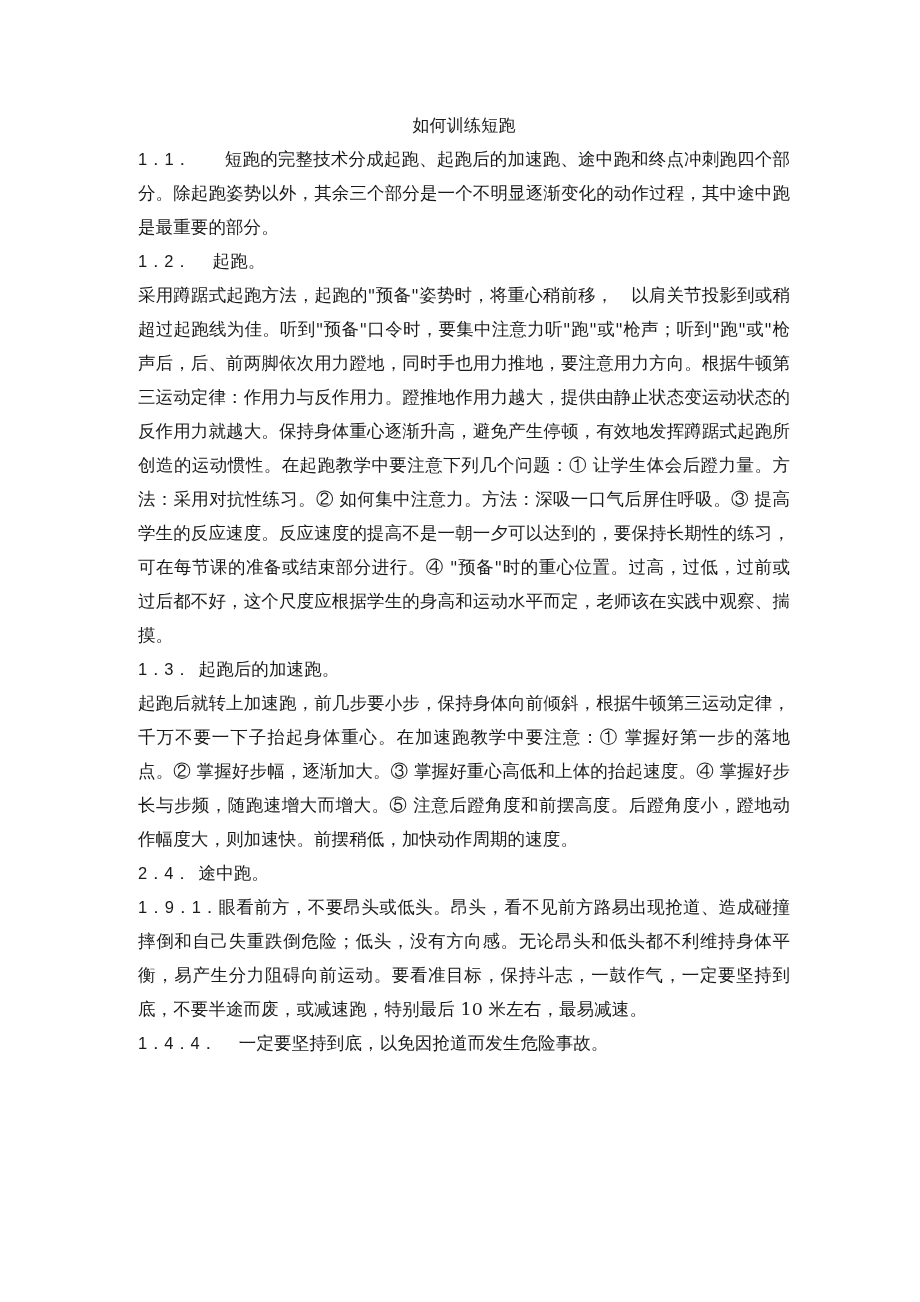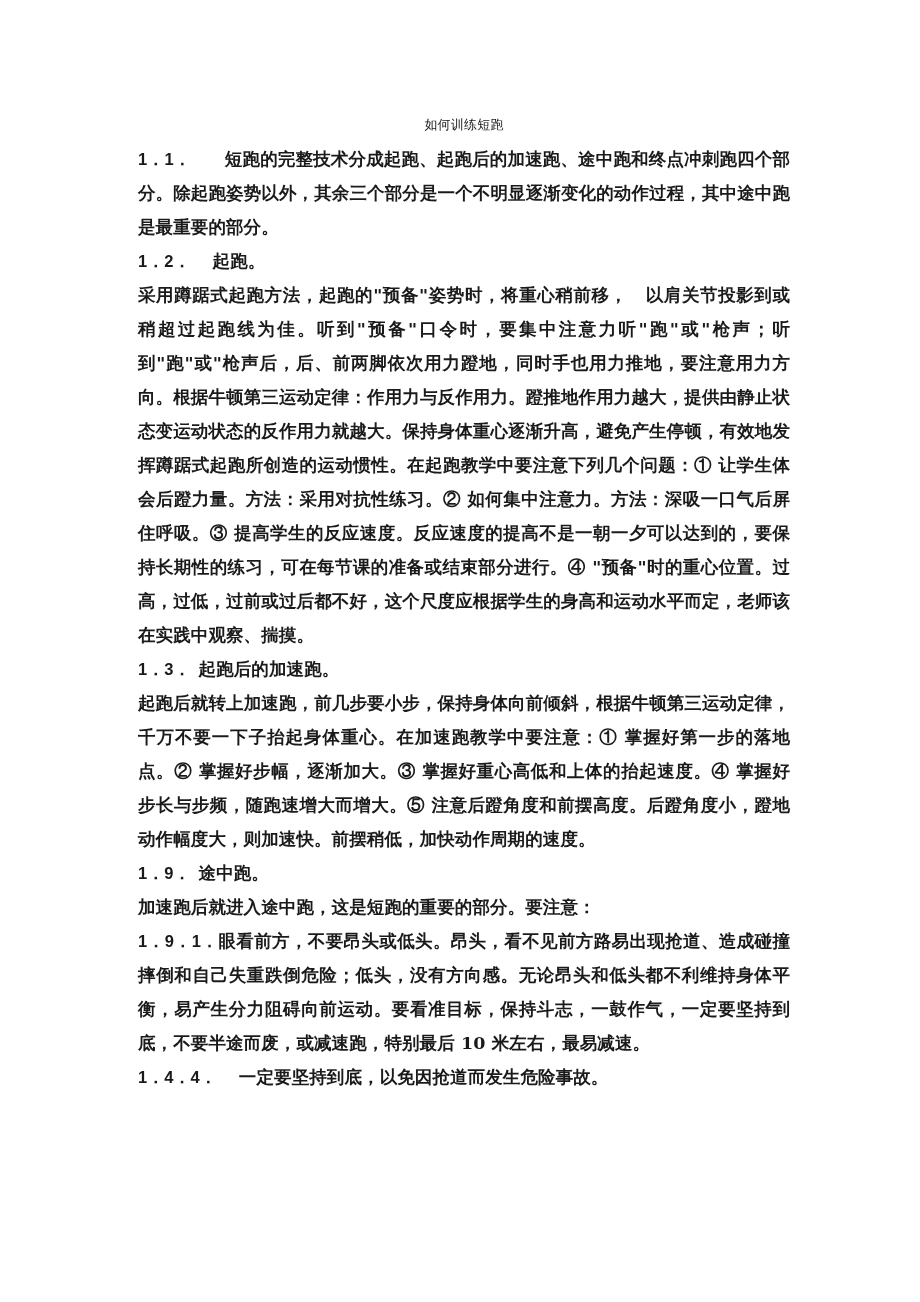--- a/index.html
+++ b/index.html
@@ -25,38 +25,37 @@
 
   #content {
     position: absolute;
     left: 138px;
     top: 108px;
     width: 652px;
   }
 
   .doc-title {
     text-align: center;
-    font-size: 13px;
+    font-size: 17px;
     line-height: 34px;
     font-weight: 400;
     letter-spacing: 0.2px;
     margin: 0 0 0 0;
     font-family: "DejaVu Serif", "Liberation Serif", serif;
   }
 
   .para {
     font-size: 17.5px;
     line-height: 34px;
     margin: 0;
     text-align: justify;
     text-justify: inter-character;
     text-align-last: left;
     letter-spacing: 0.1px;
     word-break: break-all;
-    font-weight: bold;
   }
 
   
   .num {
     font-family: "Liberation Sans", "DejaVu Sans", sans-serif;
     font-size: 16.5px;
     letter-spacing: 0.3px;
   }
 
   .gap-lg { display: inline-block; width: 34px; }
@@ -68,20 +67,19 @@
 
 <div id="page">
   <div id="content">
     <h1 class="doc-title">如何训练短跑</h1>
     <div id="paragraphs">
         <p class="para"><span class="num">1．1．</span><span class="gap-lg"></span><span>短跑的完整技术分成起跑、起跑后的加速跑、途中跑和终点冲刺跑四个部分。除起跑姿势以外，其余三个部分是一个不明显逐渐变化的动作过程，其中途中跑是最重要的部分。</span></p>
         <p class="para"><span class="num">1．2．</span><span class="gap-md"></span><span>起跑。</span></p>
         <p class="para"><span>采用蹲踞式起跑方法，起跑的"预备"姿势时，将重心稍前移，　以肩关节投影到或稍超过起跑线为佳。听到"预备"口令时，要集中注意力听"跑"或"枪声；听到"跑"或"枪声后，后、前两脚依次用力蹬地，同时手也用力推地，要注意用力方向。根据牛顿第三运动定律：作用力与反作用力。蹬推地作用力越大，提供由静止状态变运动状态的反作用力就越大。保持身体重心逐渐升高，避免产生停顿，有效地发挥蹲踞式起跑所创造的运动惯性。在起跑教学中要注意下列几个问题：① 让学生体会后蹬力量。方法：采用对抗性练习。② 如何集中注意力。方法：深吸一口气后屏住呼吸。③ 提高学生的反应速度。反应速度的提高不是一朝一夕可以达到的，要保持长期性的练习，可在每节课的准备或结束部分进行。④ "预备"时的重心位置。过高，过低，过前或过后都不好，这个尺度应根据学生的身高和运动水平而定，老师该在实践中观察、揣摸。</span></p>
         <p class="para"><span class="num">1．3．</span><span class="gap-sm"></span><span>起跑后的加速跑。</span></p>
         <p class="para"><span>起跑后就转上加速跑，前几步要小步，保持身体向前倾斜，根据牛顿第三运动定律，千万不要一下子抬起身体重心。在加速跑教学中要注意：① 掌握好第一步的落地点。② 掌握好步幅，逐渐加大。③ 掌握好重心高低和上体的抬起速度。④ 掌握好步长与步频，随跑速增大而增大。⑤ 注意后蹬角度和前摆高度。后蹬角度小，蹬地动作幅度大，则加速快。前摆稍低，加快动作周期的速度。</span></p>
-        <p class="para"><span class="num">1．9．</span><span class="gap-sm"></span><span>途中跑。</span></p>
-        <p class="para"><span>加速跑后就进入途中跑，这是短跑的重要的部分。要注意：</span></p>
+        <p class="para"><span class="num">2．4．</span><span class="gap-sm"></span><span>途中跑。</span></p>
         <p class="para"><span class="num">1．9．1．</span><span>眼看前方，不要昂头或低头。昂头，看不见前方路易出现抢道、造成碰撞摔倒和自己失重跌倒危险；低头，没有方向感。无论昂头和低头都不利维持身体平衡，易产生分力阻碍向前运动。要看准目标，保持斗志，一鼓作气，一定要坚持到底，不要半途而废，或减速跑，特别最后 10 米左右，最易减速。</span></p>
         <p class="para"><span class="num">1．4．4．</span><span class="gap-md"></span><span>一定要坚持到底，以免因抢道而发生危险事故。</span></p>
         <p class="para"><span class="gap-md"></span></p>
       </div>
   </div>
 </div>
 
 </body></html>

